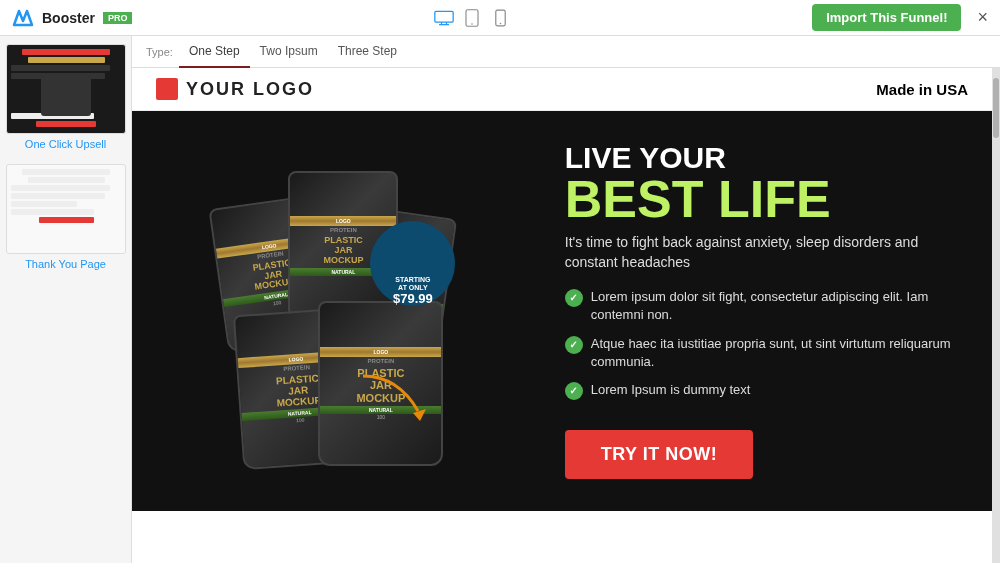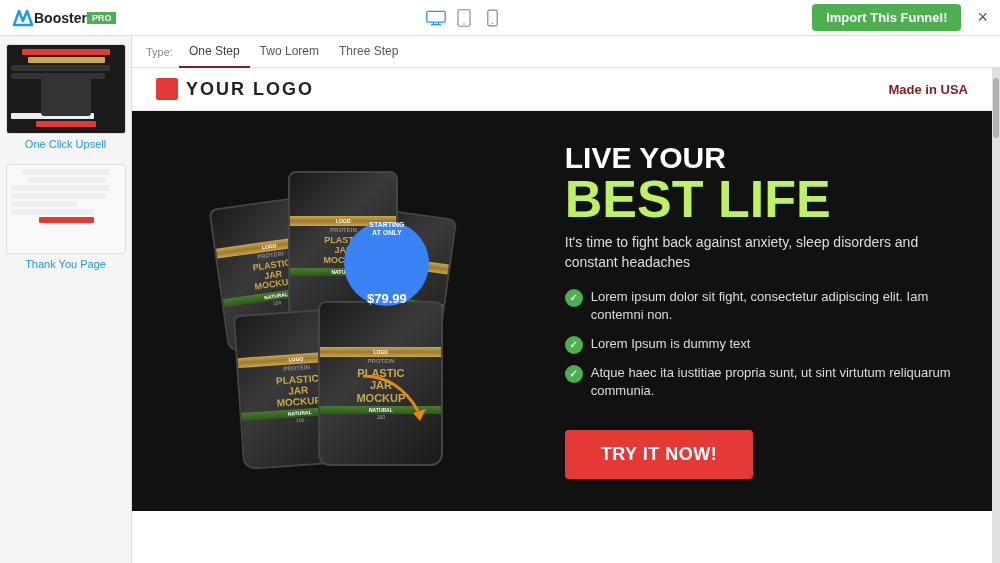--- a/index.html
+++ b/index.html
@@ -4,21 +4,21 @@
   <style>
     * { box-sizing: border-box; margin: 0; padding: 0; }
     body { font-family: Arial, sans-serif; background: #e8e8e8; width: 1000px; height: 563px; overflow: hidden; }
 
     
     .top-bar {
       display: flex; align-items: center; justify-content: space-between;
       background: #fff; height: 36px; padding: 0 12px;
       border-bottom: 1px solid #ddd; position: relative; z-index: 10;
     }
-    .top-bar-left { display: flex; align-items: center; }
+    .top-bar-left { display: flex; align-items: center; gap: 8px; }
     .logo-icon { width: 22px; height: 22px; }
     .brand-name { font-size: 14px; font-weight: 600; color: #222; }
     .pro-badge {
       background: #4CAF50; color: #fff; font-size: 9px; font-weight: 700;
       padding: 1px 5px; border-radius: 0;
     }
     .device-icons { display: flex; align-items: center; gap: 8px; }
     .device-icon { width: 20px; height: 16px; display: flex; align-items: center; justify-content: center; cursor: pointer; }
     .device-icon.active svg { fill: #2196F3; }
     .device-icon svg { fill: #555; }
@@ -72,21 +72,21 @@
     .preview-area { flex: 1; overflow-y: auto; background: #fff; position: relative; }
 
     
     .preview-header {
       display: flex; align-items: center; justify-content: space-between;
       padding: 10px 24px; background: #fff; border-bottom: 1px solid #eee;
     }
     .preview-logo { display: flex; align-items: center; gap: 8px; }
     .logo-square { width: 22px; height: 22px; background: #e53935; border-radius: 2px; }
     .logo-text { font-size: 18px; font-weight: 700; color: #222; letter-spacing: 2px; }
-    .made-in-usa { font-size: 13px; color: #7f1d1d; font-weight: 600; }
+    .made-in-usa { font-size: 15px; color: #000000; font-weight: 600; }
 
     
     .hero {
       background: #111; display: flex; align-items: stretch;
       min-height: 400px; position: relative;
     }
     .hero-left {
       width: 48%; position: relative; display: flex; align-items: center; justify-content: center;
       padding: 20px;
     }
@@ -120,24 +120,24 @@
       text-transform: uppercase; padding: 2px 4px;
     }
     .jar-1 { left: 20px; top: 40px; z-index: 2; transform: rotate(-8deg); }
     .jar-2 { left: 90px; top: 10px; z-index: 3; }
     .jar-3 { left: 140px; top: 50px; z-index: 2; transform: rotate(8deg); }
     .jar-4 { left: 40px; top: 150px; z-index: 4; transform: rotate(-4deg); }
     .jar-5 { left: 120px; top: 140px; z-index: 5; }
 
     
     .price-badge {
-      position: absolute; top: 60px; left: 146px; z-index: 10;
-      width: 85px; height: 85px; background: #3b82f6;
+      position: absolute; top: 60px; left: 172px; z-index: 10;
+      width: 85px; height: 85px; background: #0c4a6e;
       border-radius: 50%; display: flex; flex-direction: column;
-      align-items: center; justify-content: space-between; text-align: center;
+      align-items: center; justify-content: flex-end; text-align: center;
     }
     .price-badge .starting { font-size: 7px; color: #fff; font-weight: 600; line-height: 1.1; }
     .price-badge .price { font-size: 13px; color: #fff; font-weight: 900; line-height: 1.1; }
 
     
     .arrow-svg { position: absolute; bottom: 40px; left: 160px; z-index: 6; }
 
     
     .hero-headline-top { font-size: 30px; font-weight: 700; color: #fff; line-height: 1; }
     .hero-headline-main { font-size: 52px; font-weight: 900; color: #bef264; line-height: 1; margin-bottom: 8px; }
@@ -262,21 +262,21 @@
       </div>
       <div class="sidebar-label">Thank You Page</div>
     </div>
   </div>
 
   <div class="content-area">
 
     <div class="tab-bar">
       <span class="tab-label">Type:</span>
       <div class="tab-item active">One Step</div>
-      <div class="tab-item">Two Lorem</div>
+      <div class="tab-item">Two Ipsum</div>
       <div class="tab-item">Three Step</div>
     </div>
 
     <div style="display:flex;flex:1;overflow:hidden;">
       <div class="preview-area" style="flex:1;">
 
         <div class="preview-header">
           <div class="preview-logo">
             <div class="logo-square"></div>
             <span class="logo-text">YOUR LOGO</span>
@@ -343,25 +343,25 @@
             <div class="hero-headline-top">LIVE YOUR</div>
             <div class="hero-headline-main">BEST LIFE</div>
             <p class="hero-subtitle">It's time to fight back against anxiety, sleep disorders and constant headaches</p>
             <ul class="feature-list">
               <li>
                 <div class="check-icon"></div>
                 <span>Lorem ipsum dolor sit fight, consectetur adipiscing elit. Iam contemni non.</span>
               </li>
               <li>
                 <div class="check-icon"></div>
-                <span>Lorem Ipsum is dummy text</span>
+                <span>Atque haec ita iustitiae propria sunt, ut sint virtutum reliquarum communia.</span>
               </li>
               <li>
                 <div class="check-icon"></div>
-                <span>Atque haec ita iustitiae propria sunt, ut sint virtutum reliquarum communia.</span>
+                <span>Lorem Ipsum is dummy text</span>
               </li>
             </ul>
             <button class="cta-btn">TRY IT NOW!</button>
           </div>
         </div>
       </div>
 
       <div class="right-scrollbar">
         <div class="right-scrollbar-thumb"></div>
       </div>

